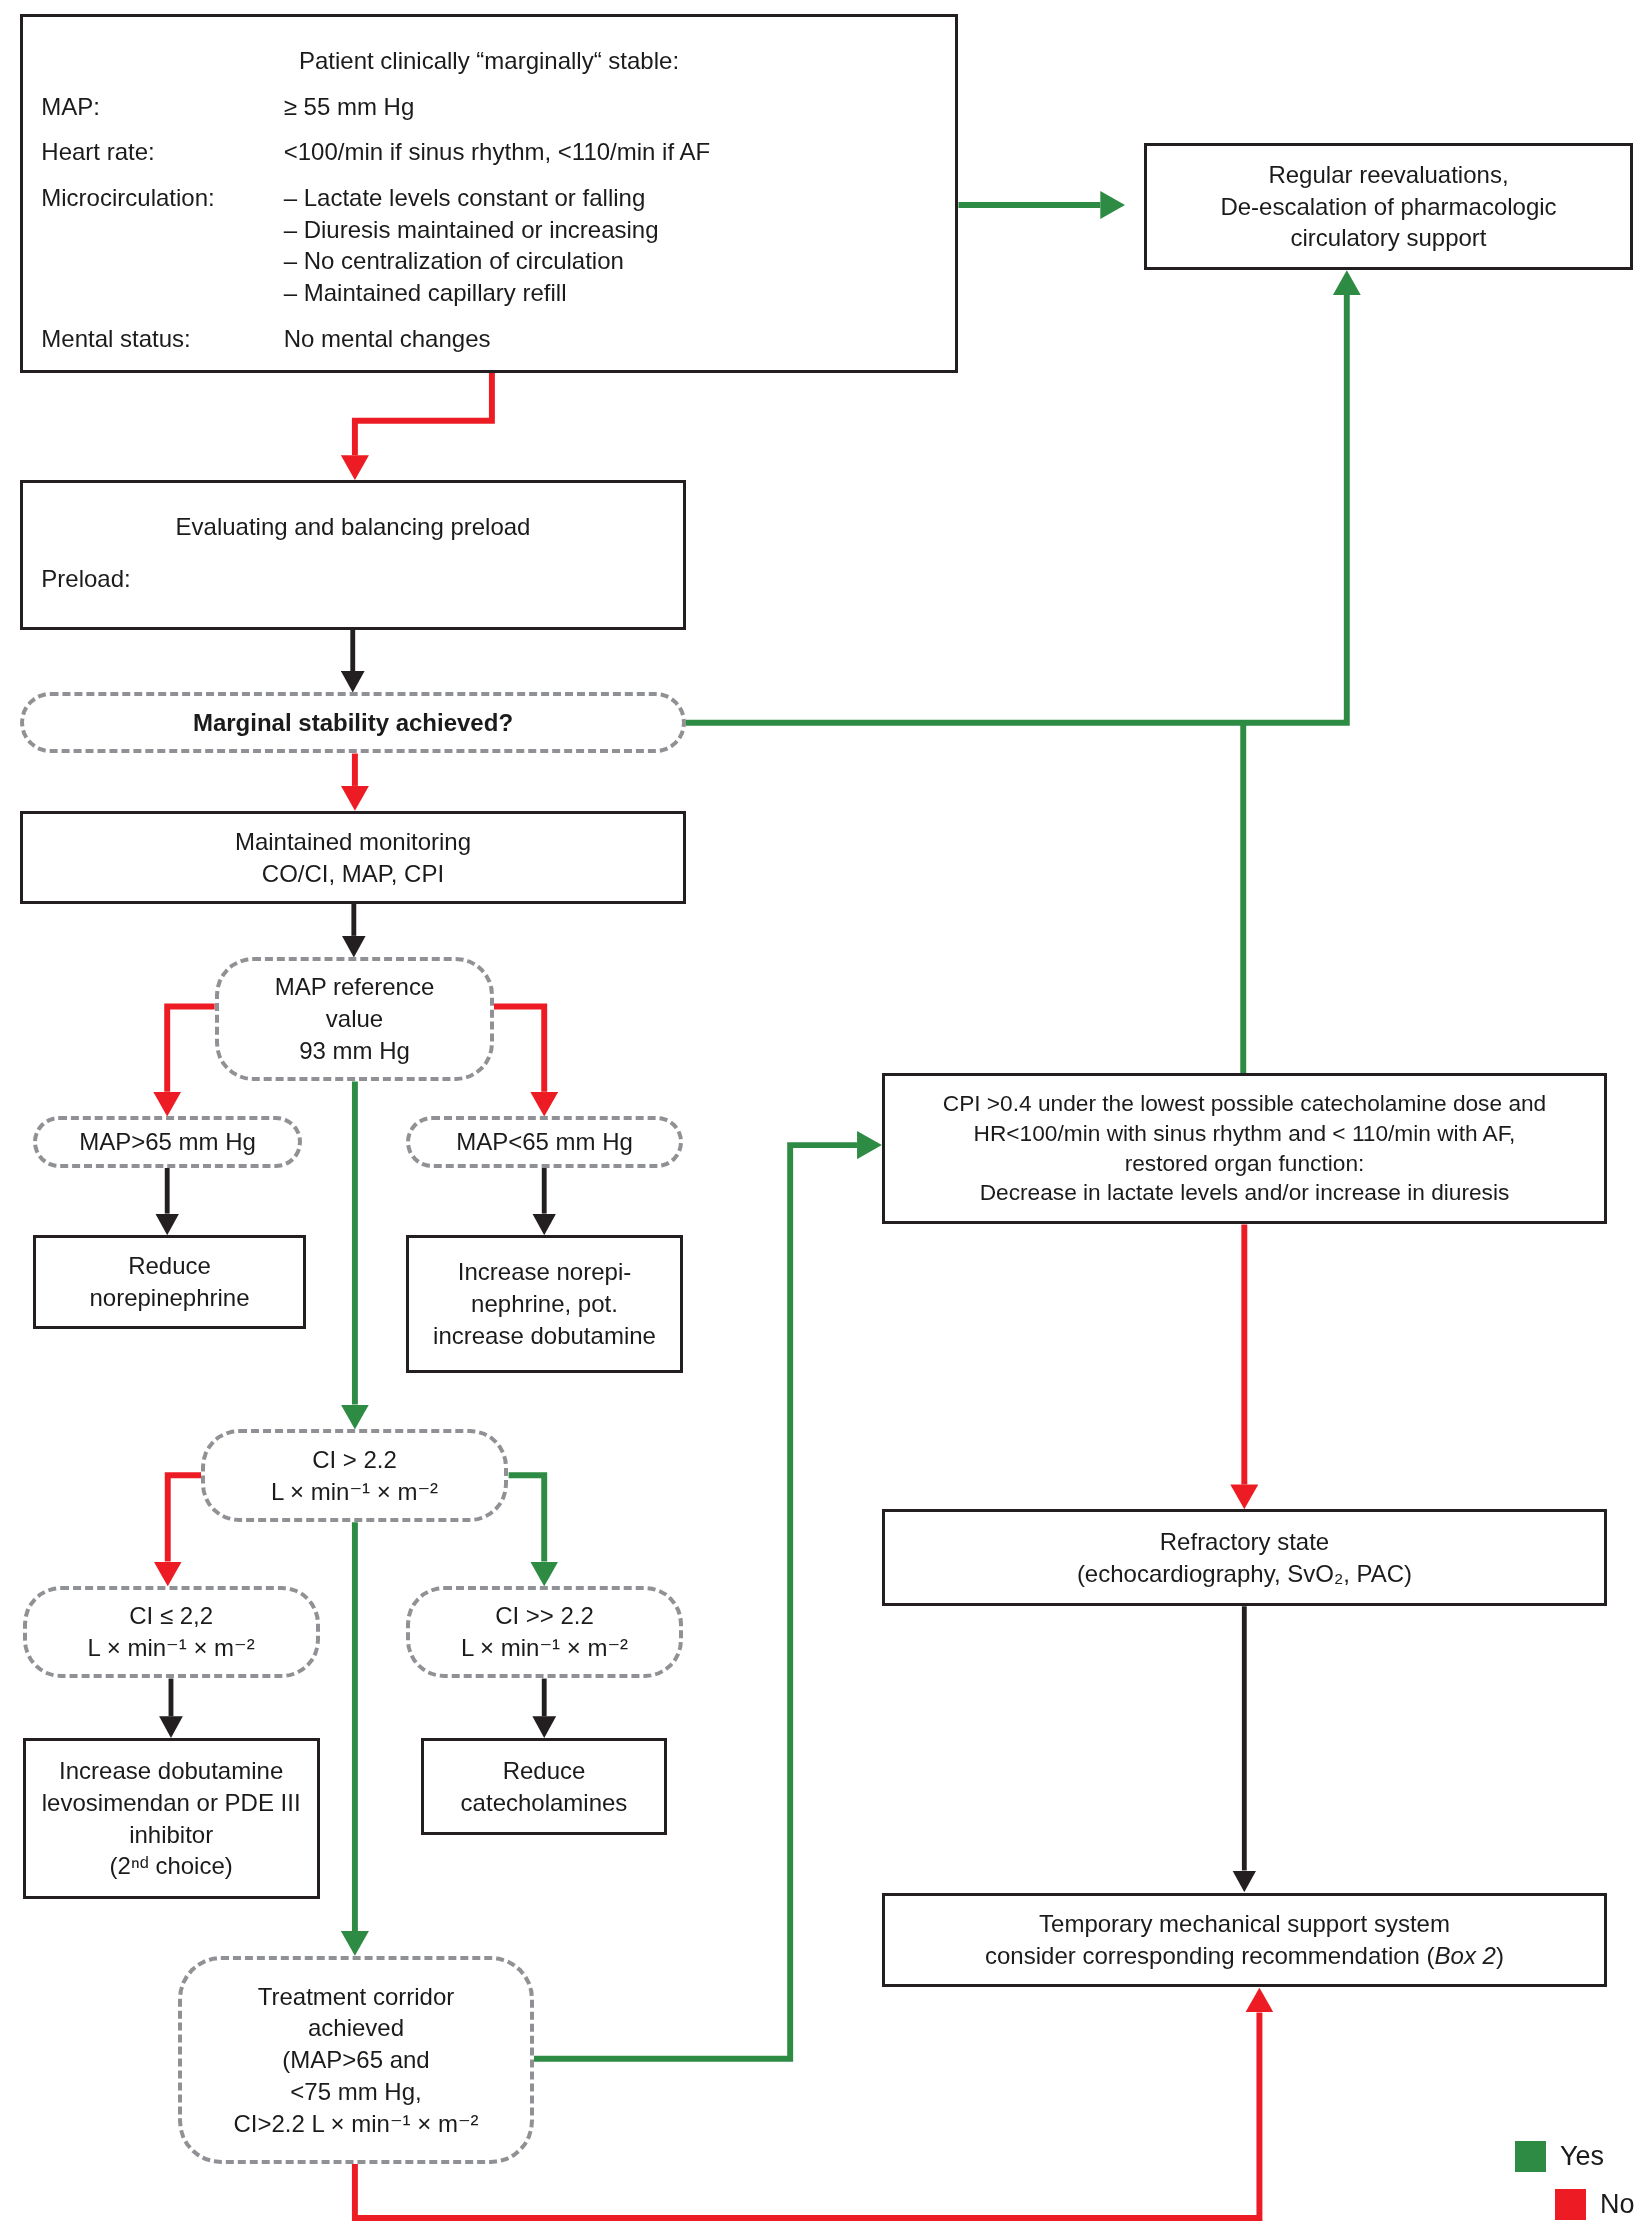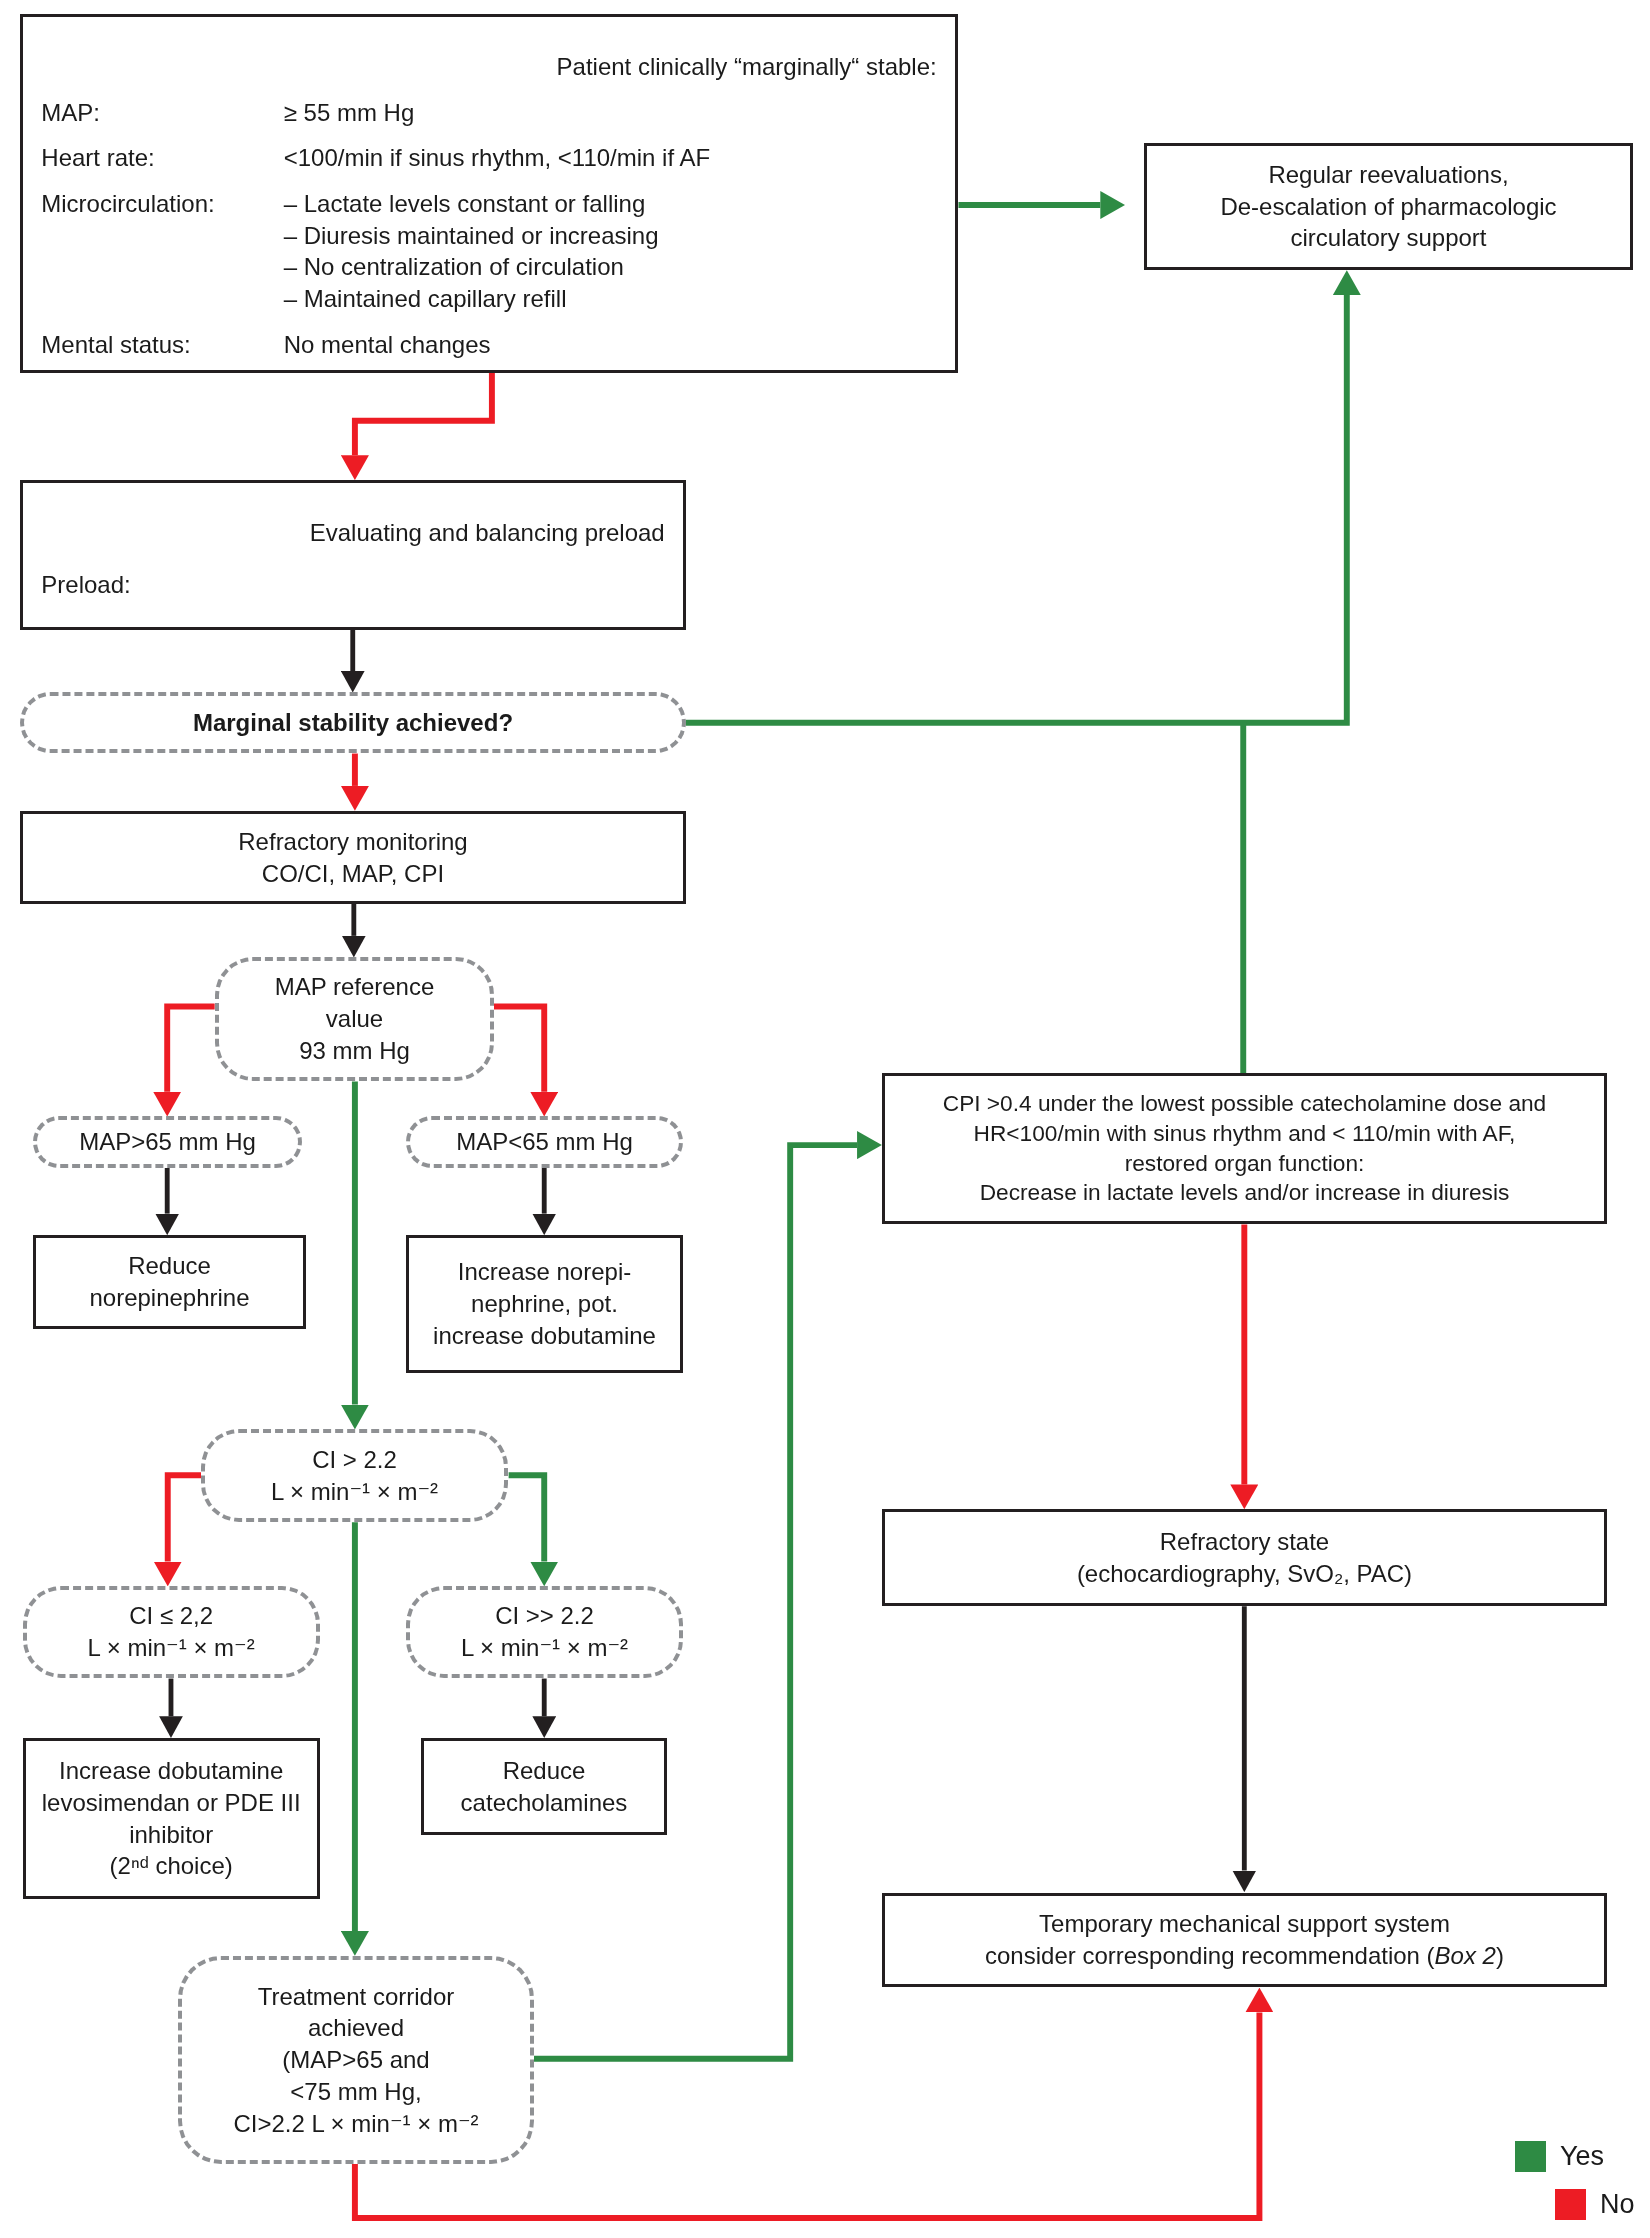--- a/index.html
+++ b/index.html
@@ -7,21 +7,21 @@
           font-family:"Liberation Sans","DejaVu Sans",sans-serif;color:#1b1b1b;}
   #wires{position:absolute;left:0;top:0;}
   .box{position:absolute;background:#fff;border:3.8px solid #231f20;box-sizing:border-box;
        font-size:24px;line-height:1.32;}
   .dashed{border:4.9px dashed #8f9194;background:#fff;}
   .center{display:flex;align-items:center;justify-content:center;text-align:center;}
   .multi{white-space:pre-line;}
   .pad{padding:15px 18.3px;}
   .kv{display:grid;grid-template-columns:237px 1fr;column-gap:5.4px;margin-top:14px;}
   .kv .lab{text-align:left;}
-  .title-line{text-align:right;margin-top:19px;}
+  .title-line{text-align:center;margin-top:13px;}
   .legend-row{position:absolute;display:flex;align-items:center;gap:14px;}
   .sq{width:31px;height:31px;display:inline-block;}
   .sq-green{background:#2e8b44;}
   .sq-red{background:#ed1c24;}
   .legend-label{font-size:27px;}
   .italic{font-style:italic;}
 </style>
 </head>
 <body>
 
@@ -91,21 +91,21 @@
 
   <div class="box pad" style="left:20px;top:480px;width:666px;height:150px;">
     <div class="title-line">Evaluating and balancing preload</div>
     <div class="kv" style="margin-top:20.5px;">
       <div class="lab">Preload:</div>
     </div>
   </div>
 
   <div class="box dashed center" style="left:20px;top:692px;width:666px;height:61px;border-radius:32px;font-weight:bold;">Marginal stability achieved?</div>
 
-  <div class="box center multi" style="left:20px;top:811px;width:666px;height:93px;">Refractory monitoring
+  <div class="box center multi" style="left:20px;top:811px;width:666px;height:93px;">Maintained monitoring
 CO/CI, MAP, CPI</div>
 
   <div class="box dashed center multi" style="left:215px;top:957px;width:279px;height:124px;border-radius:38px;">MAP reference
 value
 93 mm Hg</div>
 
   <div class="box dashed center" style="left:33px;top:1116px;width:269px;height:52px;border-radius:26px;">MAP&gt;65 mm Hg</div>
 
   <div class="box dashed center" style="left:406px;top:1116px;width:277px;height:52px;border-radius:26px;">MAP&lt;65 mm Hg</div>
 

